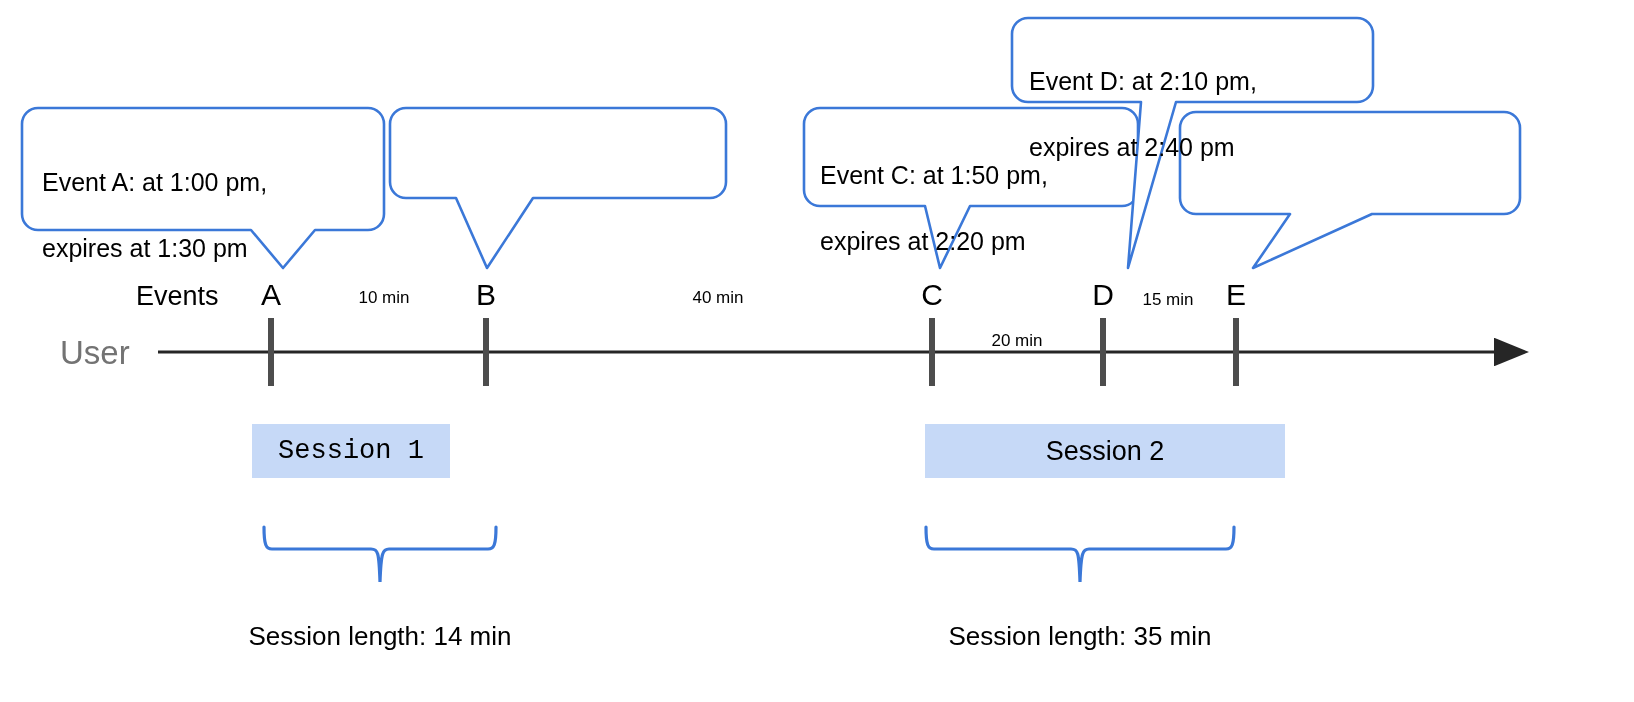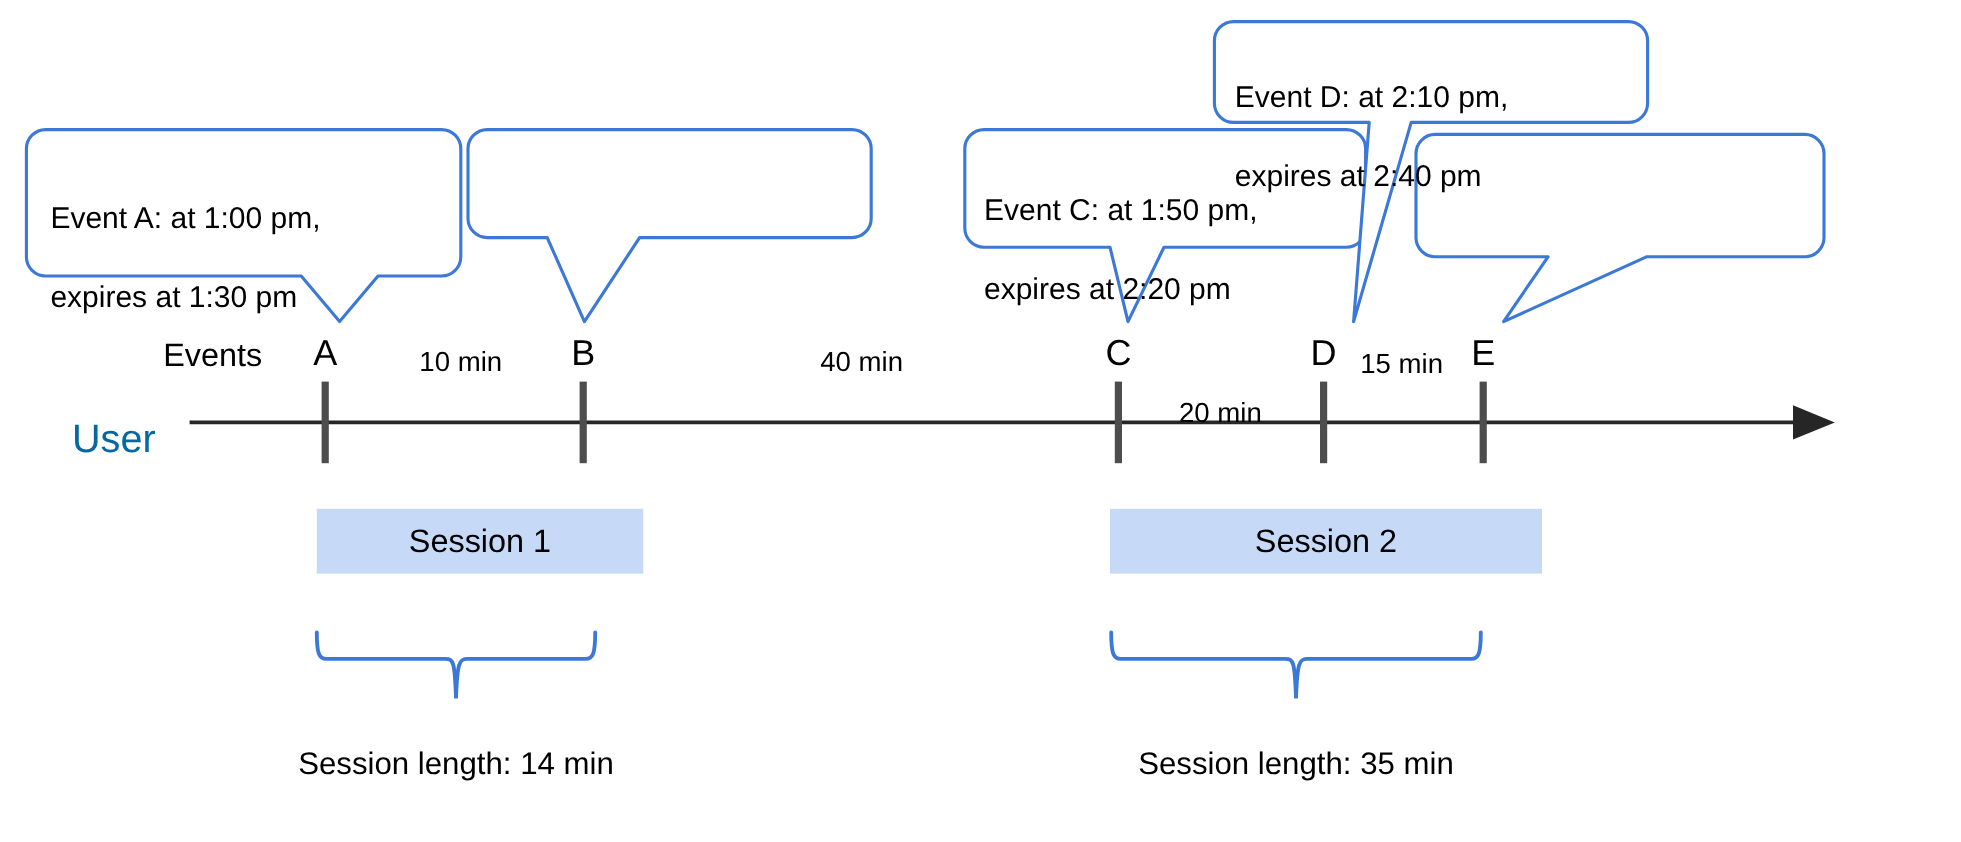--- a/index.html
+++ b/index.html
@@ -31,40 +31,39 @@
     line-height: 33px;
     color: #000000;
     white-space: pre-line;
   }
   .callout-text b {
     font-weight: normal;
   }
   .axis-label {
     position: absolute;
     font-size: 33px;
-    color: #0369a1;
+    color: #737373;
     white-space: nowrap;
-    margin-top: 13px;
   }
   .events-label {
     position: absolute;
     font-size: 27px;
     color: #000000;
     white-space: nowrap;
   }
   .event-letter {
     position: absolute;
     font-size: 30px;
     color: #000000;
     text-align: center;
     white-space: nowrap;
   }
   .interval-label {
     position: absolute;
-    font-size: 23px;
+    font-size: 17px;
     color: #000000;
     text-align: center;
     white-space: nowrap;
   }
   .session-box {
     position: absolute;
     background: #c6d9f7;
     display: flex;
     align-items: center;
     justify-content: center;
@@ -151,21 +150,21 @@
   <div class="event-letter" style="left:466px; top:278px; width:40px;">B</div>
   <div class="event-letter" style="left:912px; top:278px; width:40px;">C</div>
   <div class="event-letter" style="left:1083px; top:278px; width:40px;">D</div>
   <div class="event-letter" style="left:1216px; top:278px; width:40px;">E</div>
 
   <div class="interval-label" style="left:326px; top:288px; width:116px;">10 min</div>
   <div class="interval-label" style="left:660px; top:288px; width:116px;">40 min</div>
   <div class="interval-label" style="left:959px; top:288px; width:116px;margin-top:43px;">20 min</div>
   <div class="interval-label" style="left:1116px; top:290px; width:104px;">15 min</div>
 
-  <div class="session-box" style="left:264px; top:424px; width:272px; height:54px;">
+  <div class="session-box" style="left:252px; top:424px; width:198px; height:54px;font-family:Liberation Mono, monospace;">
     <span>Session 1</span>
   </div>
   <div class="session-box" style="left:925px; top:424px; width:360px; height:54px;">
     <span>Session 2</span>
   </div>
 
   <div class="session-caption" style="left:190px; top:621px; width:380px;">Session length: 14 min</div>
   <div class="session-caption" style="left:890px; top:621px; width:380px;">Session length: 35 min</div>
 
 </div>

